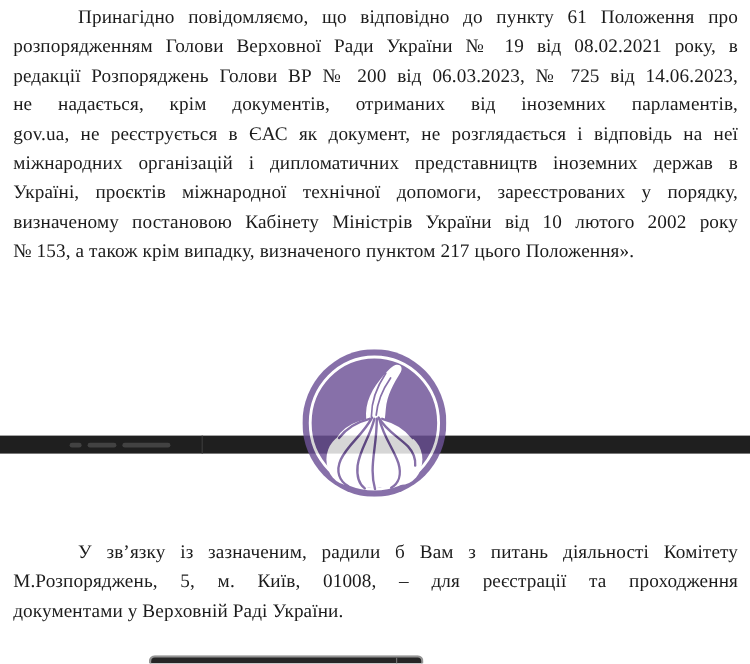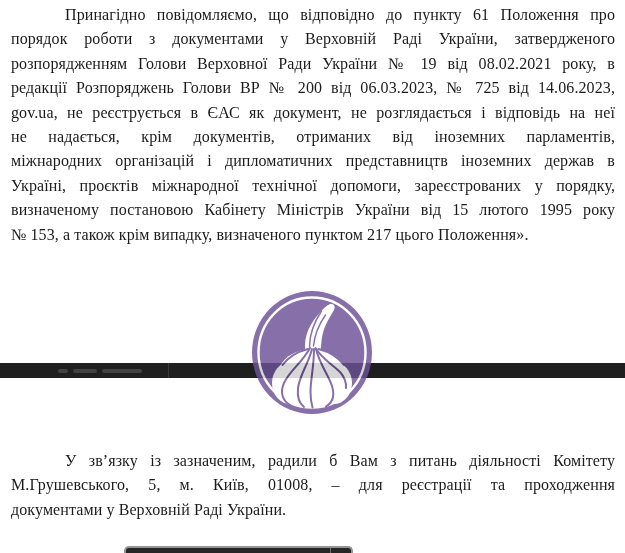--- a/index.html
+++ b/index.html
@@ -56,28 +56,27 @@
   .bottom-bar .bar-seam{left:204px;background:#6e6e6e;}
 </style>
 </head>
 <body>
 
 <div class="page">
 
   <div class="para para1">
 
   <div class="line">Принагідно повідомляємо, що відповідно до пункту 61 Положення про</div>
-      <div class="line">порядок роботи з документами у Верховній Раді України, затвердженого</div>
       <div class="line">розпорядженням Голови Верховної Ради України № 19 від 08.02.2021 року, в</div>
       <div class="line">редакції Розпоряджень Голови ВР № 200 від 06.03.2023, № 725 від 14.06.2023,</div>
+      <div class="line">не надається, крім документів, отриманих від іноземних парламентів,</div>
       <div class="line">gov.ua, не реєструється в ЄАС як документ, не розглядається і відповідь на неї</div>
-      <div class="line">не надається, крім документів, отриманих від іноземних парламентів,</div>
       <div class="line">міжнародних організацій і дипломатичних представництв іноземних держав в</div>
       <div class="line">Україні, проєктів міжнародної технічної допомоги, зареєстрованих у порядку,</div>
-      <div class="line">визначеному постановою Кабінету Міністрів України від 15 лютого 1995 року</div>
+      <div class="line">визначеному постановою Кабінету Міністрів України від 10 лютого 2002 року</div>
       <div class="line last">№ 153, а також крім випадку, визначеного пунктом 217 цього Положення».</div>
     </div>
 
   <div class="redaction-bar" style="background: rgb(31, 31, 31);">
     <div class="smudge">
       <span class="w1"></span>
         <span class="w2"></span>
         <span class="w3"></span>
     </div>
     <div class="bar-seam" style="left:168px"></div>
@@ -108,21 +107,21 @@
       <g stroke-width="1.4">
         <path d="M61.5,55 C62.5,44 66.5,34 73.5,24"></path>
         <path d="M57.5,56 C57.5,44 61.5,32 69.5,20"></path>
       </g>
     </g>
   </svg>
 
   <div class="para para2">
 
   <div class="line">У зв’язку із зазначеним, радили б Вам з питань діяльності Комітету</div>
-      <div class="line">М.Грушевського, 5, м. Київ, 01008, – для реєстрації та проходження</div>
+      <div class="line">М.Розпоряджень, 5, м. Київ, 01008, – для реєстрації та проходження</div>
       <div class="line last">документами у Верховній Раді України.</div>
     </div>
 
   <div class="bottom-bar" style="background: rgb(38, 38, 38);">
     <div class="bar-seam"></div>
   </div>
 
 </div>
 
 </body></html>

